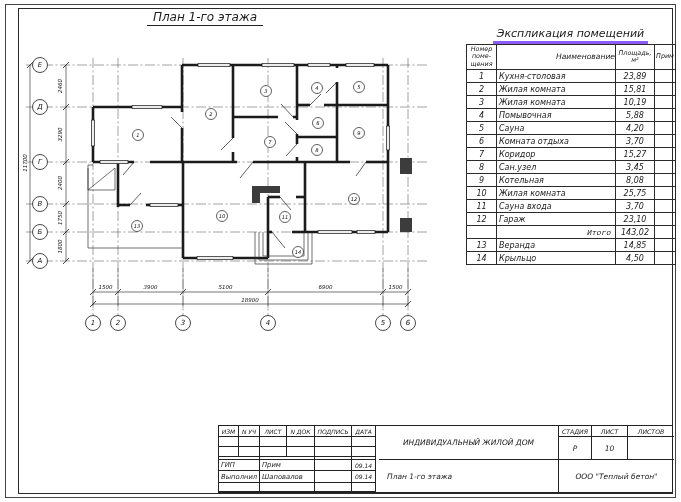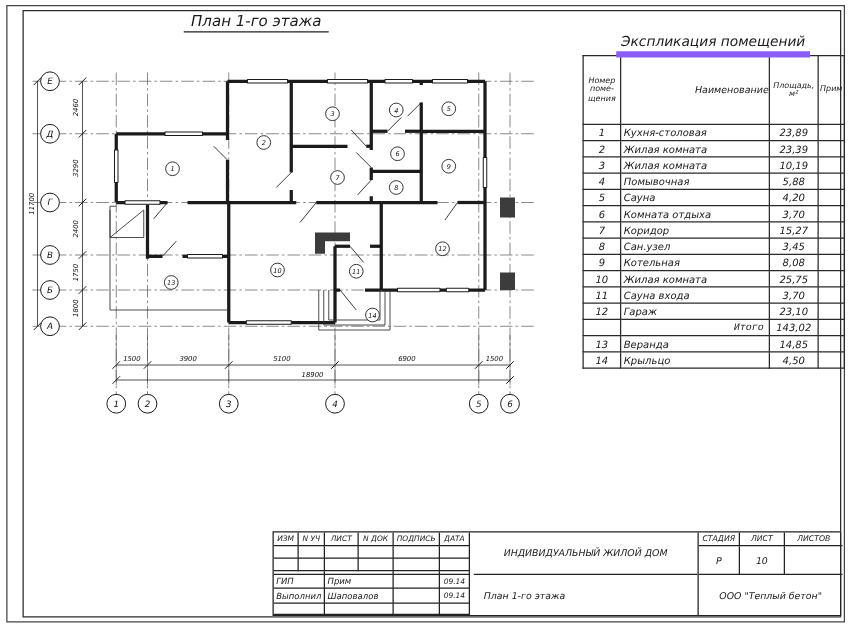--- a/index.html
+++ b/index.html
@@ -12,26 +12,26 @@
                  border:1.5px solid #2a2a2a; }
 
   
   .plan-title { position:absolute; left:90px; top:6px; width:230px; text-align:center; }
   .plan-title span { font-style:italic; font-size:12px; border-bottom:1px solid #222;
                      padding:0 6px 1px 6px; }
 
   
   .explication { position:absolute; left:466px; top:22px; width:209px; }
   .exp-title { text-align:center; margin-bottom:3px; }
-  .exp-title span { font-style:italic; font-size:11px; border-bottom:5px solid #8b5cf6;
+  .exp-title span { font-style:italic; font-size:11px; border-bottom:3px solid #8b5cf6;
                     padding:0 4px 1px 4px; white-space:nowrap; }
   table.exp { border-collapse:collapse; width:209px; table-layout:fixed; }
   table.exp th, table.exp td { border:1px solid #2a2a2a; font-style:italic;
       font-weight:normal; overflow:hidden; white-space:nowrap; }
-  table.exp th { font-size:6.4px; line-height:1.15; padding:16px 0; }
+  table.exp th { font-size:6.4px; line-height:1.15; padding:1px 0; }
   table.exp th.h-name { font-size:7.6px;text-align:right; }
   table.exp td { font-size:8px; height:13px; padding:0 2px; }
   .c-num { text-align:center; }
   .c-name { text-align:left; padding-left:3px; }
   .c-name.total { text-align:right; padding-right:4px;font-family:Liberation Mono, monospace; }
   .c-area { text-align:center; }
   col.w-num{width:30px} col.w-name{width:119px} col.w-area{width:39px} col.w-note{width:21px}
 
   
   .tb { position:absolute; left:218px; top:425px; width:455px; height:68px;
@@ -336,21 +336,21 @@
       <tbody>
           <tr>
             <td class="c-num">1</td>
             <td class="c-name">Кухня-столовая</td>
             <td class="c-area">23,89</td>
             <td class="c-note"></td>
           </tr>
           <tr>
             <td class="c-num">2</td>
             <td class="c-name">Жилая комната</td>
-            <td class="c-area">23,39</td>
+            <td class="c-area">15,81</td>
             <td class="c-note"></td>
           </tr>
           <tr>
             <td class="c-num">3</td>
             <td class="c-name">Жилая комната</td>
             <td class="c-area">10,19</td>
             <td class="c-note"></td>
           </tr>
           <tr>
             <td class="c-num">4</td>

